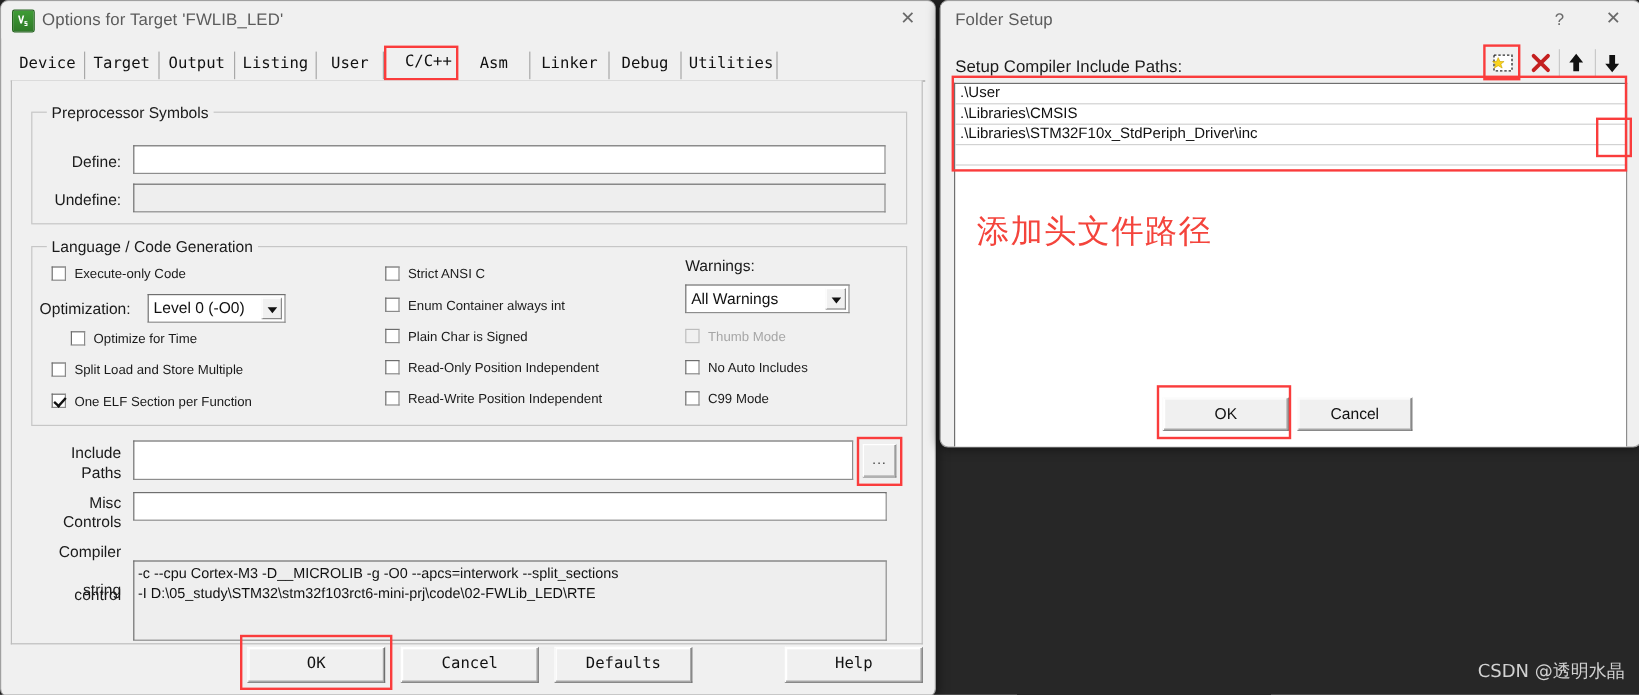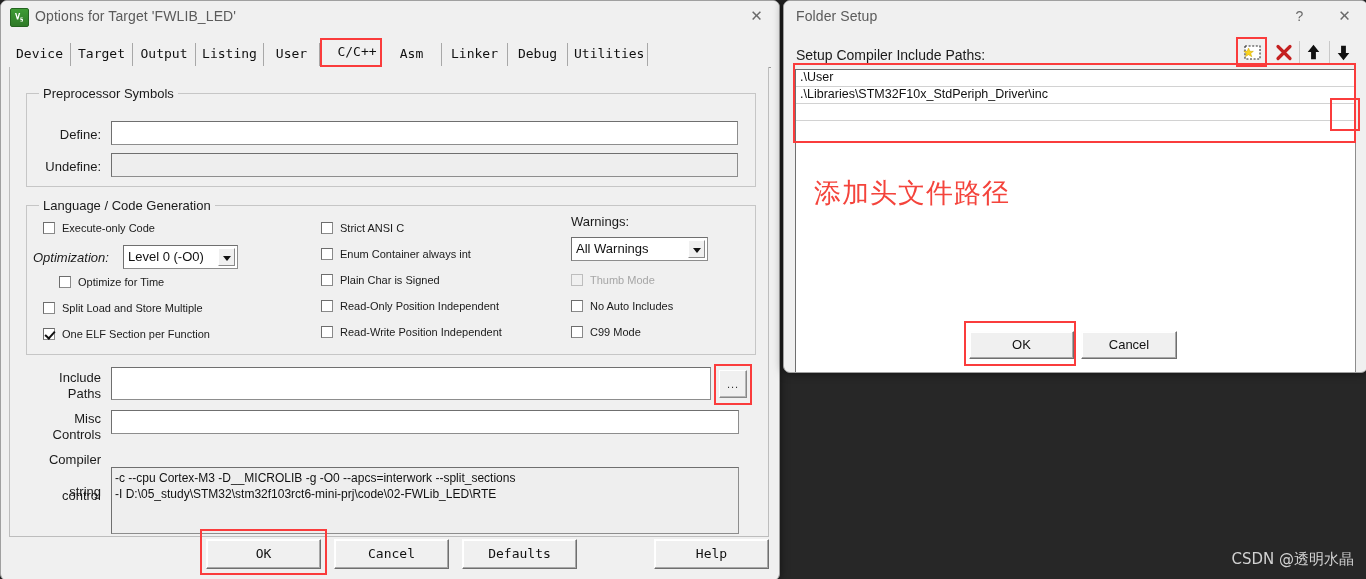--- a/index.html
+++ b/index.html
@@ -207,21 +207,21 @@
     <div class="lbl r" style="left:25px;top:126px;width:75px;">Define:</div>
     <div class="tinput" style="left:110px;top:120px;width:627px;height:24px;"></div>
     <div class="lbl r" style="left:25px;top:158px;width:75px;">Undefine:</div>
     <div class="tinput ro" style="left:110px;top:152px;width:627px;height:24px;"></div>
 
     <div class="gbox" style="left:25px;top:204px;width:728px;height:148px;">
       <span class="gbox-title">Language / Code Generation</span>
     </div>
 
     <div class="cb" style="left:42px;top:221px;"><span class="box"></span><span>Execute-only Code</span></div>
-    <div class="lbl" style="left:32px;top:249px;font-style:italic;">Optimization:</div>
+    <div class="lbl" style="left:32px;top:249px;">Optimization:</div>
     <div class="combo" style="left:122px;top:244px;width:115px;height:24px;">
       <span class="val">Level 0 (-O0)</span>
       <span class="arw"></span>
     </div>
     <div class="cb" style="left:58px;top:275px;"><span class="box"></span><span>Optimize for Time</span></div>
     <div class="cb" style="left:42px;top:301px;"><span class="box"></span><span>Split Load and Store Multiple</span></div>
     <div class="cb checked" style="left:42px;top:327px;"><span class="box"></span><span>One ELF Section per Function</span></div>
 
     <div class="cb" style="left:320px;top:221px;"><span class="box"></span><span>Strict ANSI C</span></div>
     <div class="cb" style="left:320px;top:247px;"><span class="box"></span><span>Enum Container always int</span></div>
@@ -301,20 +301,21 @@
     </div>
     <div class="icobtn" style="left:545px;border-left:1px solid #c9c9c9;">
       <svg class="g" viewBox="0 0 28 24">
         <path d="M14 20 L8 12.5 L11.5 12.5 L11.5 5 L16.5 5 L16.5 12.5 L20 12.5 Z" fill="#111111"></path>
       </svg>
     </div>
     <div class="redbox" style="left:452px;top:36px;width:31px;height:30px;"></div>
 
     <div class="listbox">
       <div class="lrow">.\User</div>
+      <div class="lrow">.\Libraries\CMSIS</div>
       <div class="lrow">.\Libraries\STM32F10x_StdPeriph_Driver\inc</div>
       <div class="lrow"></div>
       <div class="cn-note">添加头文件路径</div>
     </div>
 
     <div class="btn win" style="left:185px;top:330px;width:105px;height:28px;line-height:26px;">
         <span>OK</span>
       </div>
     <div class="btn win" style="left:297px;top:330px;width:96px;height:28px;line-height:26px;">
         <span>Cancel</span>

